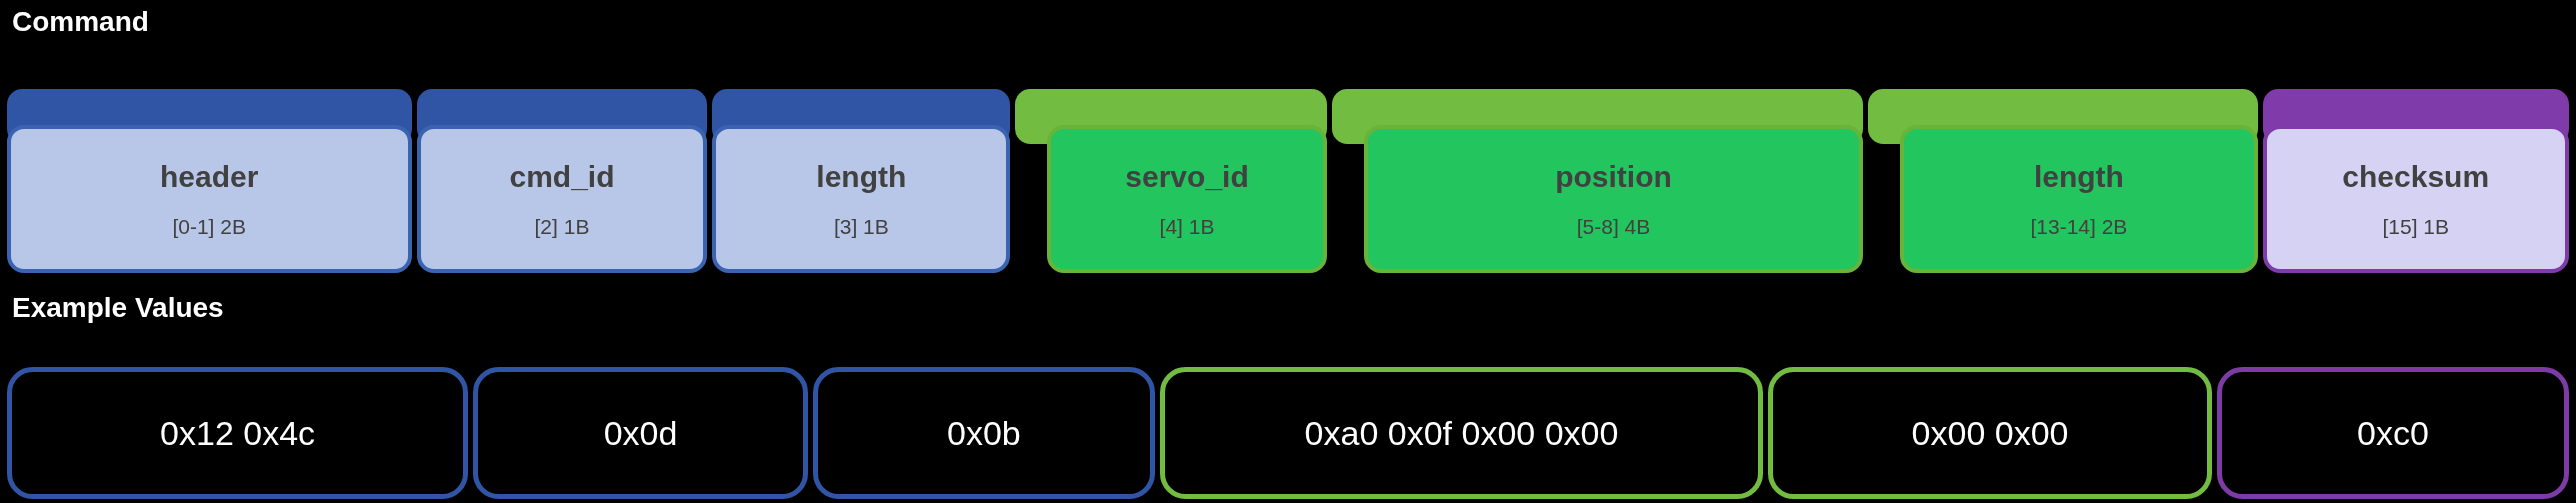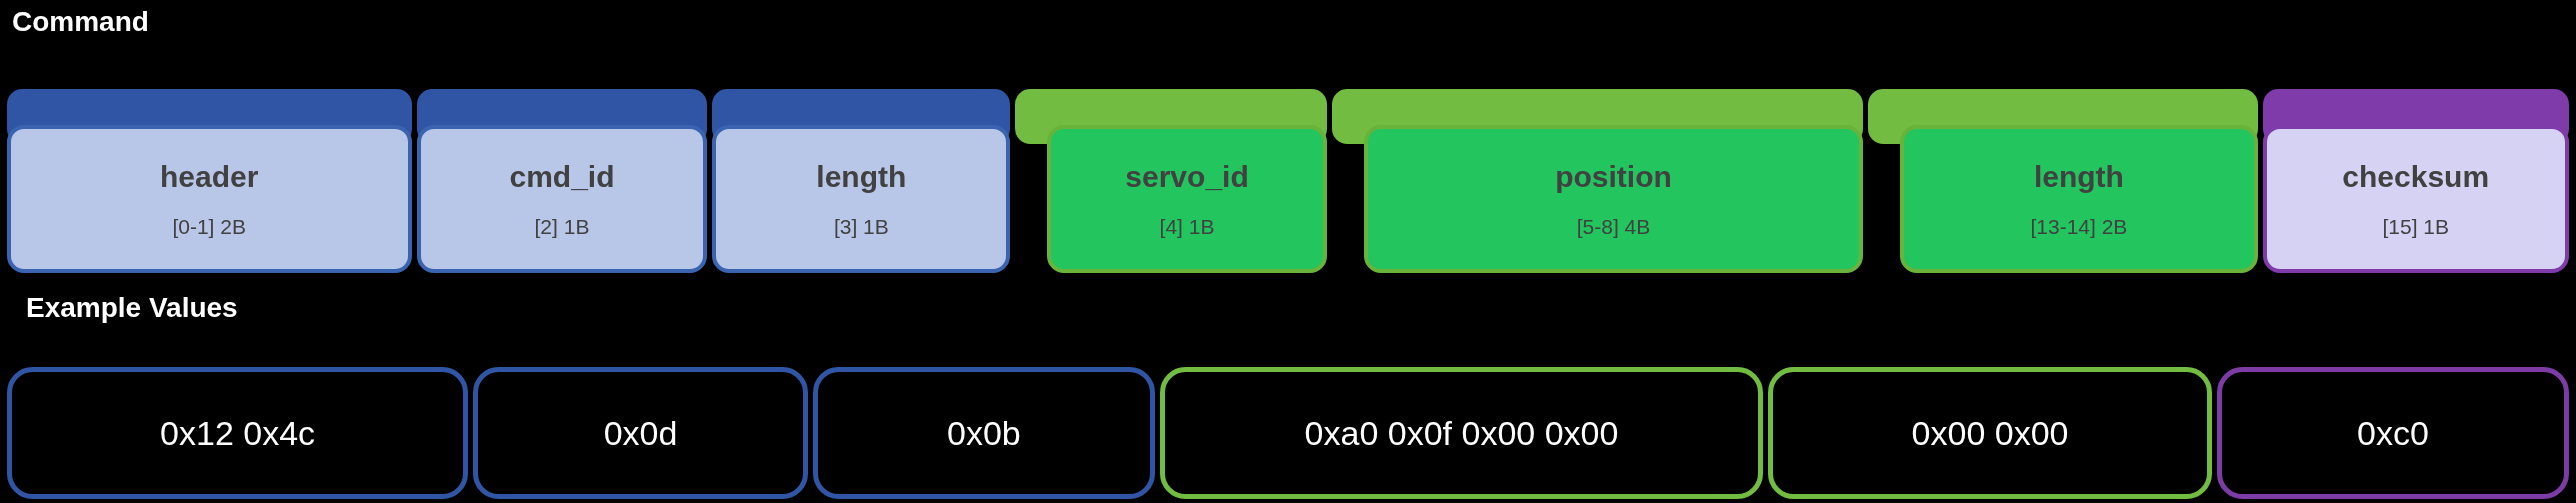--- a/index.html
+++ b/index.html
@@ -18,21 +18,21 @@
   .section-title {
     position: absolute;
     left: 12px;
     color: #ffffff;
     font-size: 28px;
     font-weight: bold;
     line-height: 1.1;
     white-space: nowrap;
   }
   #command-title { top: 6.8px; }
-  #examples-title { top: 293px; margin-left: 14px; }
+  #examples-title { top: 293px; }
 
   .row {
     position: absolute;
     left: 6.8px;
     width: 2562px;
     display: flex;
     gap: 5.1px;
   }
   #command-row { top: 89px; height: 184px; }
   #values-row  { top: 367px; height: 132px; justify-content: space-between; }

